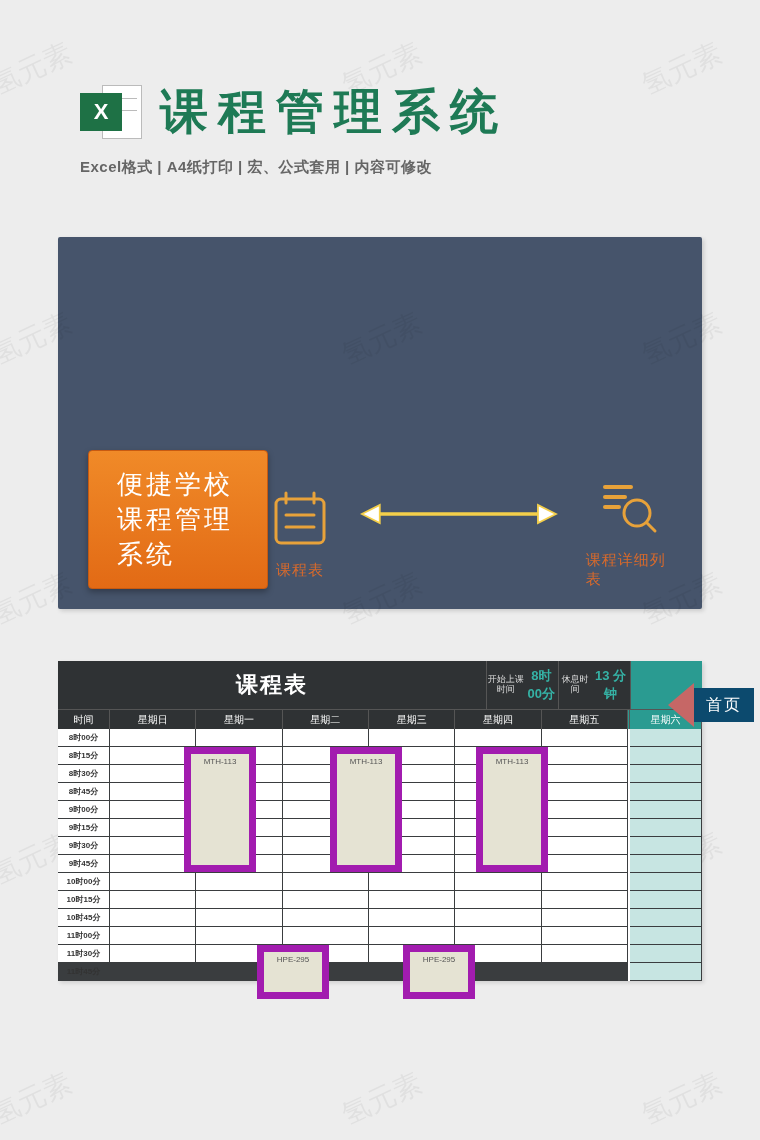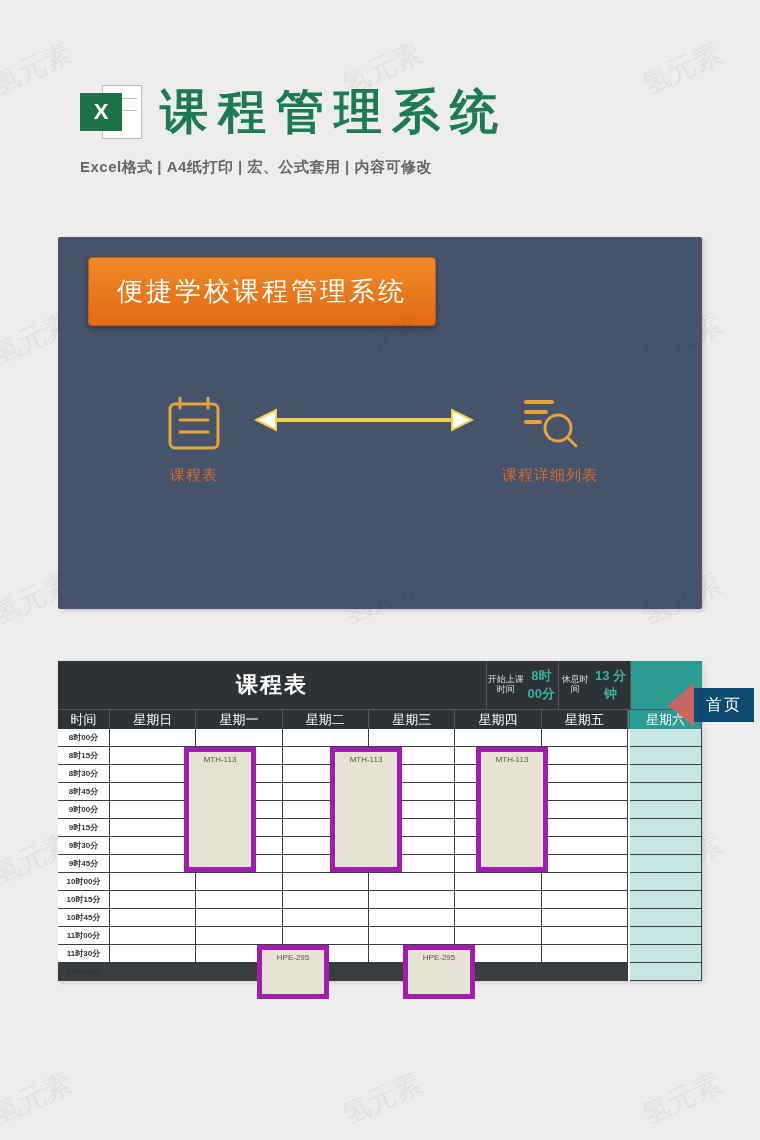--- a/index.html
+++ b/index.html
@@ -59,21 +59,21 @@
   }
 
   
   .panel1 {
     margin: 40px 58px 0 58px;
     background: #46546b;
     height: 372px;
     border-radius: 2px;
     box-shadow: 2px 2px 4px rgba(0,0,0,0.15);
     padding: 16px 30px 20px 30px;
-    display:flex; flex-direction:column; align-items:flex-start;
+    display:flex; flex-direction:row; align-items:flex-end;
   }
   .orange-banner {
     background: linear-gradient(#f08a28, #e26a15);
     border: 1px solid #c85a10;
     border-radius: 4px;
     color: #fff;
     font-size: 26px;
     letter-spacing: 3px;
     padding: 16px 28px;
     box-shadow: 0 3px 6px rgba(0,0,0,0.3);
@@ -119,21 +119,21 @@
   }
   .info-cell {
     width:72px; border-left:1px solid #555;
     display:flex; align-items:center; justify-content:center;
     text-align:center;
   }
   .info-cell .lbl { font-size:9px; color:#ddd; line-height:1.1; }
   .info-cell .val { font-size:13px; color:#35b2a5; font-weight:600; }
   .corner-teal { width:72px; background:#2a9b91; border-left:1px solid #555;}
   .day-header {
-    display:flex; background:#2f3234; color:#fff; font-size:13px;
+    display:flex; background:#2f3234; color:#fff; font-size:10px;
     height:20px;
   }
   .day-header > div { border-right:1px solid #555; border-top:1px solid #555;
     display:flex; align-items:center; justify-content:center;}
   .col-time { width:52px;}
   .col-day { flex:1;}
   .col-sat { width:72px; background:#2a9b91;}
   .col-spacer { width:2px; background:#2a9b91; border:none;}
   
   .grid-body { position:relative; }
@@ -146,21 +146,21 @@
     width:52px; background:#fff; color:#333;
     display:flex; align-items:center; justify-content:center;
     font-weight:600;
   }
   .grow .d { flex:1; background:#fff; }
   .grow .sat { width:72px; background:#c7e5e2; }
   .grow .sp { width:2px; background:#fff; border:none; }
   .grow.darkrow .t, .grow.darkrow .d { background:#3a3d3f; }
   
   .cblock {
-    position:absolute; background:#e5e3d3; border:5px solid #a21caf;
+    position:absolute; background:#e5e3d3; border:7px solid #a21caf;
     font-size:8px; color:#555;
     display:flex; align-items:flex-start; justify-content:center;
     padding-top:3px;
   }
   
   .home-arrow {
     position:absolute; top:22px; right:-52px;
     display:flex; align-items:center;
   }
   .home-arrow .tri {

